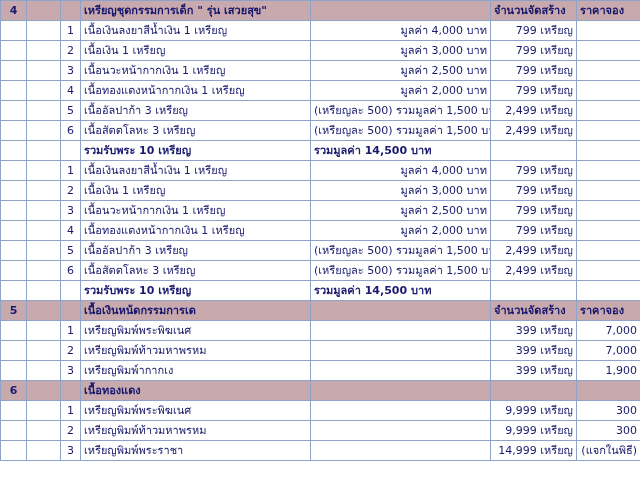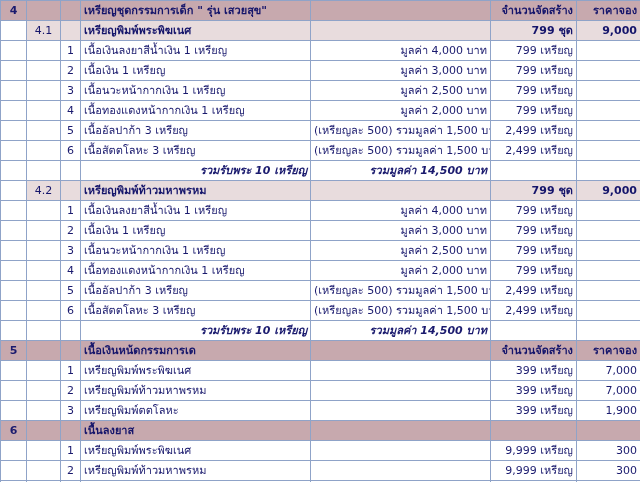--- a/index.html
+++ b/index.html
@@ -43,24 +43,24 @@
     background: #c7a9ae;
     color: #15156b;
     font-weight: bold;
   }
   .hdr-sub {
     background: #e8dcdd;
     color: #15156b;
     font-weight: bold;
   }
   .white { background: #ffffff; }
-  .center { text-align: right; }
+  .center { text-align: left; }
   .right  { text-align: right; margin-top: 25px; }
   .left   { text-align: left; }
-  .bold   { font-weight: bold; font-style: italic; }
+  .bold   { font-weight: bold; }
   .sec-label {
     background: #c7a9ae;
     font-weight: bold;
     text-align: center;
   }
   .num-col { text-align: right; padding-right: 5px; }
   .qty-col { text-align: right; padding-right: 6px; }
   .idx { text-align: center; }
   .sub-id { text-align: center; font-weight: normal; }
 </style>
@@ -82,29 +82,20 @@
         <td class="sec-label">4</td>
         <td class="hdr"></td>
         <td class="hdr"></td>
         <td class="hdr left">เหรียญชุดกรรมการเด็ก " รุ่น เสวยสุข"</td>
         <td class="hdr"></td>
         <td class="hdr center">จำนวนจัดสร้าง</td>
         <td class="hdr center">ราคาจอง</td>
       </tr>
       <tr>
         <td class="white"></td>
-        <td class="hdr-sub sub-id">4.1</td>
-        <td class="hdr-sub"></td>
-        <td class="hdr-sub left">เหรียญพิมพ์พระพิฆเนศ</td>
-        <td class="hdr-sub"></td>
-        <td class="hdr-sub qty-col">799 ชุด</td>
-        <td class="hdr-sub num-col">9,000</td>
-      </tr>
-      <tr>
-        <td class="white"></td>
         <td class="white"></td>
         <td class="white idx">1</td>
         <td class="white left">เนื้อเงินลงยาสีน้ำเงิน 1 เหรียญ</td>
         <td class="white right">มูลค่า 4,000 บาท</td>
         <td class="white qty-col">799 เหรียญ</td>
         <td class="white num-col"></td>
       </tr>
       <tr>
         <td class="white"></td>
         <td class="white"></td>
@@ -154,29 +145,20 @@
         <td class="white"></td>
         <td class="white"></td>
         <td class="white"></td>
         <td class="white center bold">รวมรับพระ 10 เหรียญ</td>
         <td class="white center bold">รวมมูลค่า 14,500 บาท</td>
         <td class="white"></td>
         <td class="white"></td>
       </tr>
       <tr>
         <td class="white"></td>
-        <td class="hdr-sub sub-id">4.2</td>
-        <td class="hdr-sub"></td>
-        <td class="hdr-sub left">เหรียญพิมพ์ท้าวมหาพรหม</td>
-        <td class="hdr-sub"></td>
-        <td class="hdr-sub qty-col">799 ชุด</td>
-        <td class="hdr-sub num-col">9,000</td>
-      </tr>
-      <tr>
-        <td class="white"></td>
         <td class="white"></td>
         <td class="white idx">1</td>
         <td class="white left">เนื้อเงินลงยาสีน้ำเงิน 1 เหรียญ</td>
         <td class="white right">มูลค่า 4,000 บาท</td>
         <td class="white qty-col">799 เหรียญ</td>
         <td class="white num-col"></td>
       </tr>
       <tr>
         <td class="white"></td>
         <td class="white"></td>
@@ -255,30 +237,30 @@
         <td class="white idx">2</td>
         <td class="white left">เหรียญพิมพ์ท้าวมหาพรหม</td>
         <td class="white right"></td>
         <td class="white qty-col">399 เหรียญ</td>
         <td class="white num-col">7,000</td>
       </tr>
       <tr>
         <td class="white"></td>
         <td class="white"></td>
         <td class="white idx">3</td>
-        <td class="white left">เหรียญพิมพ์ตตโลหะ</td>
+        <td class="white left">เหรียญพิมพ์ากากเง</td>
         <td class="white right"></td>
         <td class="white qty-col">399 เหรียญ</td>
         <td class="white num-col">1,900</td>
       </tr>
       <tr>
         <td class="sec-label">6</td>
         <td class="hdr"></td>
         <td class="hdr"></td>
-        <td class="hdr left">เนื้นลงยาส</td>
+        <td class="hdr left">เนื้อทองแดง</td>
         <td class="hdr"></td>
         <td class="hdr center"></td>
         <td class="hdr center"></td>
       </tr>
       <tr>
         <td class="white"></td>
         <td class="white"></td>
         <td class="white idx">1</td>
         <td class="white left">เหรียญพิมพ์พระพิฆเนศ</td>
         <td class="white right"></td>

